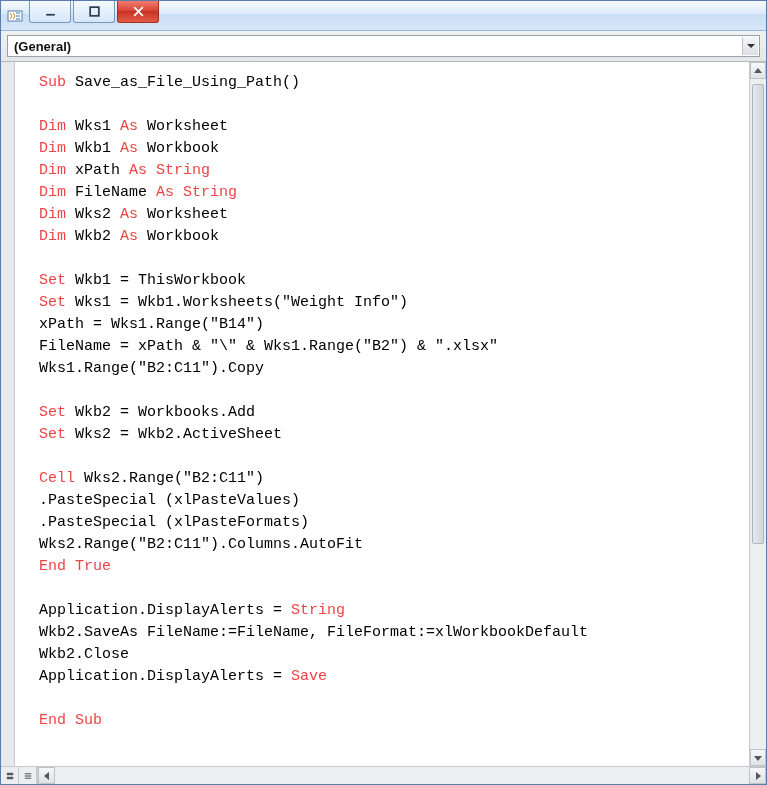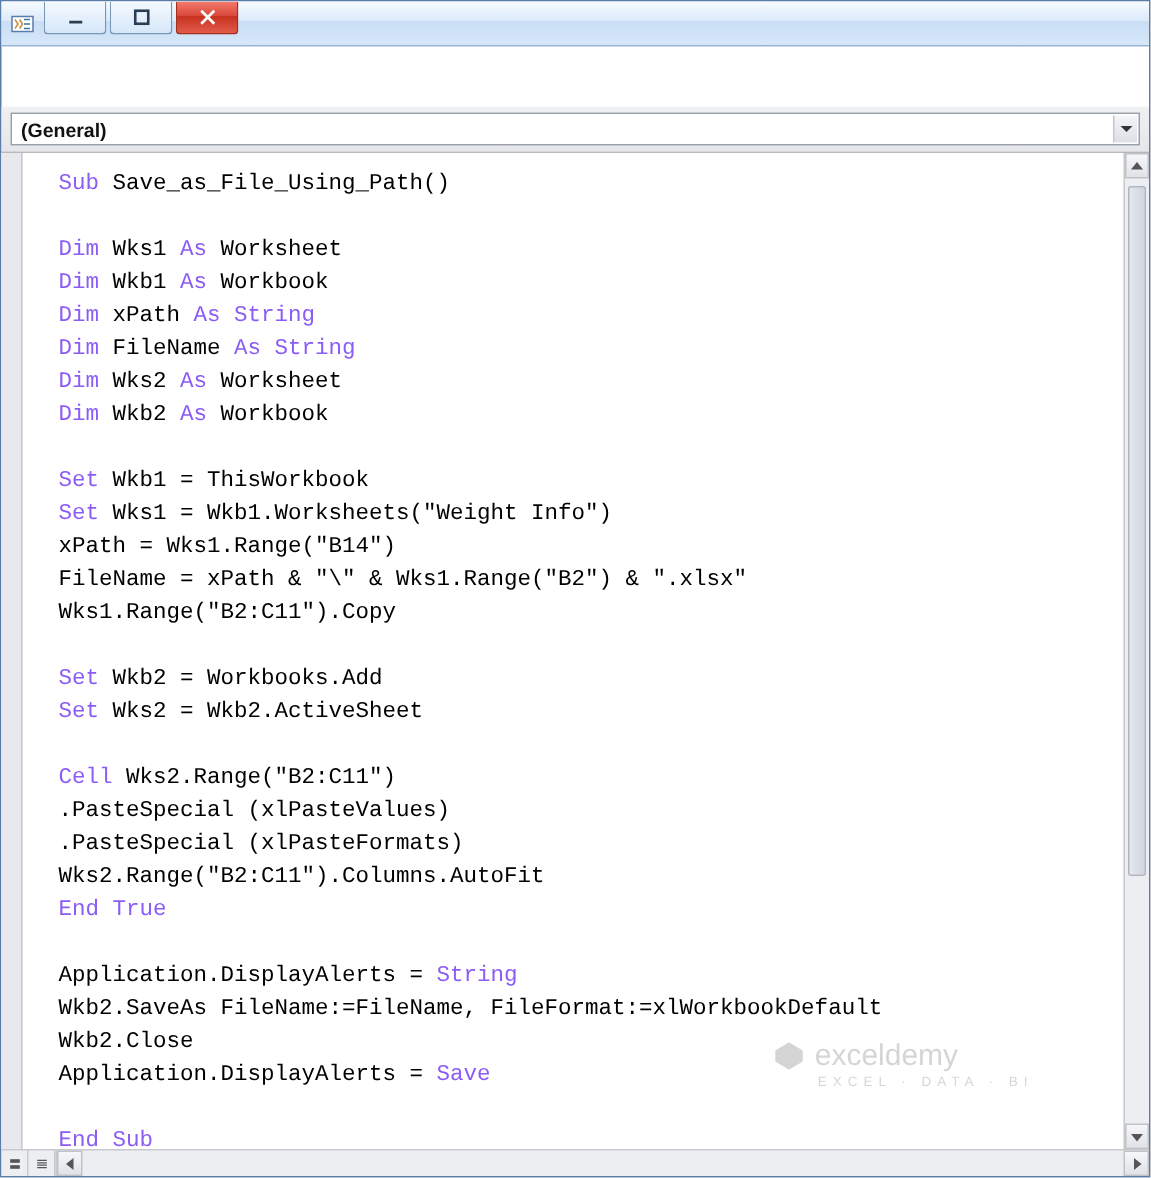--- a/index.html
+++ b/index.html
@@ -62,21 +62,20 @@
   }
   .winbtn svg { width: 13px; height: 13px; }
   .winbtn.close svg { stroke: #fff; }
   .winbtn svg { stroke: #2b3d52; stroke-width: 1.6; fill: none; }
   .dropdown-row {
     display: flex;
     padding: 4px 6px 4px 6px;
     gap: 6px;
     background: linear-gradient(#f0f1f3,#e4e6ea);
     border-bottom: 1px solid #b7b8ba;
-    margin-top: 40px;
   }
   .dropdown {
     flex: 1;
     height: 22px;
     background: #fff;
     border: 1px solid #9aa0a8;
     display: flex;
     align-items: center;
     padding: 0 18px 0 6px;
     position: relative;
@@ -112,21 +111,21 @@
     padding: 10px 8px 10px 24px;
   }
   pre.code {
     margin: 0;
     font-family: "Consolas","Courier New",monospace;
     font-size: 15px;
     line-height: 22px;
     color: #000;
     white-space: pre;
   }
-  .kw { color: #8b5cf6; }
+  .kw { color: #ef4444; }
   .vscroll {
     width: 17px;
     background: #eceef2;
     border-left: 1px solid #c8c9cc;
     position: relative;
   }
   .vscroll .arrowbtn {
     position: absolute; left:0; right:0; height:17px;
     background: linear-gradient(#f6f7fa,#dfe2e8);
     border: 1px solid #c0c2c8;
@@ -260,29 +259,20 @@
 Wks2.Range("B2:C11").Columns.AutoFit
 <span class="kw">End True</span>
 
 Application.DisplayAlerts = <span class="kw">String</span>
 Wkb2.SaveAs FileName:=FileName, FileFormat:=xlWorkbookDefault
 Wkb2.Close
 Application.DisplayAlerts = <span class="kw">Save</span>
 
 <span class="kw">End Sub</span>
 </pre>
-      <div class="watermark">
-        <div class="logo-row">
-          <svg viewBox="0 0 24 24">
-              <polygon points="12,2 22,8 22,16 12,22 2,16 2,8"></polygon>
-            </svg>
-          <span>exceldemy</span>
-        </div>
-        <span class="tag">EXCEL · DATA · BI</span>
-      </div>
     </div>
     <div class="vscroll">
       <div class="arrowbtn up">
           <svg viewBox="0 0 8 8">
             <polygon points="4,1 8,6 0,6"></polygon>
           </svg>
         </div>
       <div class="thumb"></div>
       <div class="arrowbtn down">
           <svg viewBox="0 0 8 8">

